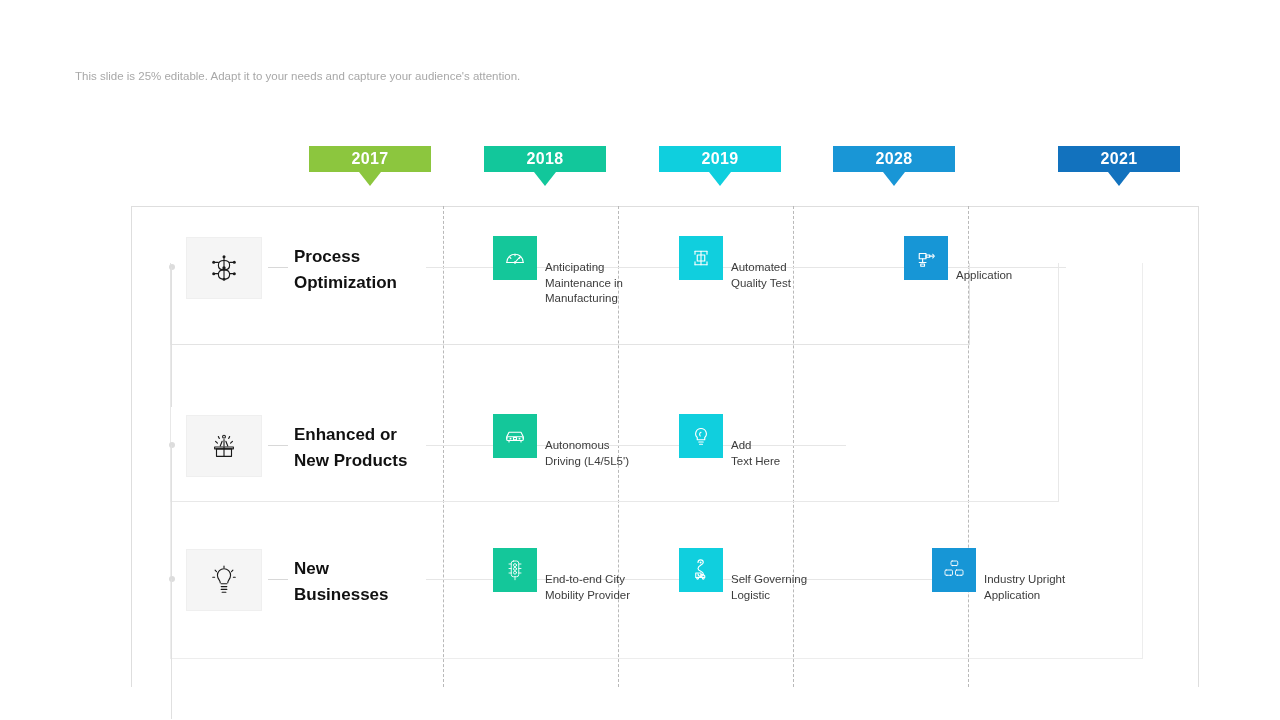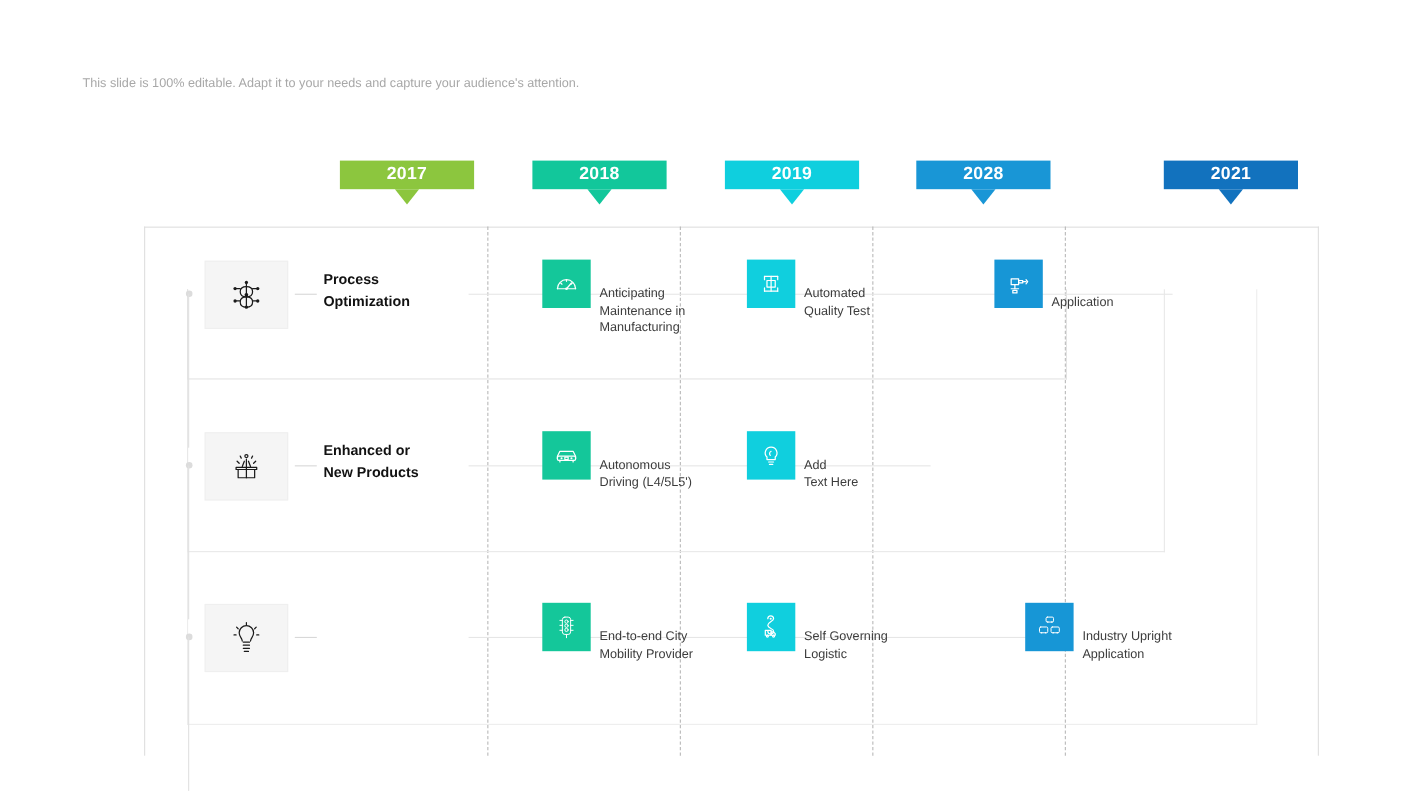--- a/index.html
+++ b/index.html
@@ -71,21 +71,21 @@
     position:absolute;left:186px;top:31px;width:76px;height:62px;
     border:1px solid #efefef;background:#f5f5f5;box-sizing:border-box;
     display:flex;align-items:center;justify-content:center;
   }
   .cat-dash{
     position:absolute;left:268px;top:61px;width:20px;height:0;
     border-top:1px solid #d8d8d8;
   }
   .cat-label{
     position:absolute;left:294px;top:38px;width:170px;
-    font-size:13px;font-weight:bold;color:#111;line-height:1.5;
+    font-size:17px;font-weight:bold;color:#111;line-height:1.5;
   }
   .h-connector{
     position:absolute;top:61px;height:0;border-top:1px solid #e6e6e6;
   }
 
   
   .milestone{position:absolute;top:30px;}
   .ms-tile{
     position:absolute;left:0;top:0;width:44px;height:44px;
     display:flex;align-items:center;justify-content:center;
@@ -95,21 +95,21 @@
     font-size:11.5px;color:#3c3c3c;line-height:1.35;
   }
   .ms-text.one-line{top:32px;}
   svg{display:block;}
 </style>
 </head>
 <body>
 
 <div class="slide">
 
-  <div class="subtitle">This slide is 100% editable. Adapt it to your needs and capture your audience's attention.</div>
+  <div class="subtitle">This slide is 25% editable. Adapt it to your needs and capture your audience's attention.</div>
 
   <div id="years-layer">
       <div class="year-badge" style="left: 295px; color: rgb(140, 198, 62);">
         <div class="bar" style="background: rgb(140, 198, 62);">2017</div>
         <div class="tip"></div>
       </div>
       <div class="year-badge" style="left: 470px; color: rgb(18, 199, 155);">
         <div class="bar" style="background: rgb(18, 199, 155);">2018</div>
         <div class="tip"></div>
       </div>
@@ -200,21 +200,21 @@
                 <path fill="none" stroke="#ffffff" stroke-width="1.5" stroke-linecap="round" stroke-linejoin="round" d="M25 11l2 2.5-2 2.5"></path>
                 <path fill="none" stroke="#ffffff" stroke-width="1.5" stroke-linecap="round" stroke-linejoin="round" d="M11.5 17v5"></path>
                 <path fill="none" stroke="#ffffff" stroke-width="1.5" stroke-linecap="round" stroke-linejoin="round" d="M7 22h9"></path>
                 <rect x="9" y="24" width="5" height="3" fill="none" stroke="#ffffff" stroke-width="1.5" stroke-linecap="round" stroke-linejoin="round"></rect>
               </svg>
             </span>
           </div>
           <div class="ms-text one-line">Application</div>
         </div>
       </div>
-      <div class="row" style="top: 362px;">
+      <div class="row" style="top: 384px;">
         <div class="row-dot"></div>
         <div class="rail" style="height: 140px;"></div>
         <div class="cat-tile">
           <span>
             <svg width="30" height="30" viewBox="0 0 32 32">
               <rect x="8" y="19" width="16" height="8" fill="none" stroke="#1a1a1a" stroke-width="1.2" stroke-linecap="round" stroke-linejoin="round"></rect>
               <path fill="none" stroke="#1a1a1a" stroke-width="1.2" stroke-linecap="round" stroke-linejoin="round" d="M6 17h20v2H6z"></path>
               <path fill="none" stroke="#1a1a1a" stroke-width="1.2" stroke-linecap="round" stroke-linejoin="round" d="M16 17v10"></path>
               <path fill="none" stroke="#1a1a1a" stroke-width="1.2" stroke-linecap="round" stroke-linejoin="round" d="M12 16l2-5M20 16l-2-5M16 16V9"></path>
               <circle cx="16" cy="6" r="1.5" fill="none" stroke="#1a1a1a" stroke-width="1.2" stroke-linecap="round" stroke-linejoin="round"></circle>
@@ -260,20 +260,21 @@
           <span>
             <svg width="30" height="30" viewBox="0 0 32 32">
               <path fill="none" stroke="#1a1a1a" stroke-width="1.2" stroke-linecap="round" stroke-linejoin="round" d="M13 26h6M13 23h6M13 20h6"></path>
               <path fill="none" stroke="#1a1a1a" stroke-width="1.2" stroke-linecap="round" stroke-linejoin="round" d="M12 19c0-3-3-4-3-8a7 7 0 0114 0c0 4-3 5-3 8"></path>
               <path fill="none" stroke="#1a1a1a" stroke-width="1.2" stroke-linecap="round" stroke-linejoin="round" d="M16 3V1M8 7L6.5 5.5M24 7l1.5-1.5M6 13H4M28 13h-2"></path>
               <path fill="none" stroke="#1a1a1a" stroke-width="1.2" stroke-linecap="round" stroke-linejoin="round" d="M14 29h4"></path>
             </svg>
           </span>
         </div>
         <div class="cat-dash"></div>
+        <div class="cat-label">New<br>Businesses</div>
         <div class="h-connector" style="left: 426px; width: 540px;"></div>
         <div class="milestone" style="left: 493px;">
           <div class="ms-tile" style="background: rgb(20, 199, 154);">
             <span>
               <svg width="24" height="24" viewBox="0 0 32 32">
                 <rect x="11" y="4" width="10" height="21" rx="3" fill="none" stroke="#ffffff" stroke-width="1.2" stroke-linecap="round" stroke-linejoin="round"></rect>
                 <circle cx="16" cy="9.5" r="2" fill="none" stroke="#ffffff" stroke-width="1.2" stroke-linecap="round" stroke-linejoin="round"></circle>
                 <circle cx="16" cy="14.5" r="2" fill="none" stroke="#ffffff" stroke-width="1.2" stroke-linecap="round" stroke-linejoin="round"></circle>
                 <circle cx="16" cy="19.5" r="2" fill="none" stroke="#ffffff" stroke-width="1.2" stroke-linecap="round" stroke-linejoin="round"></circle>
                 <path fill="none" stroke="#ffffff" stroke-width="1.2" stroke-linecap="round" stroke-linejoin="round" d="M11 8H8M11 14H8M11 20H8M21 8h3M21 14h3M21 20h3"></path>

